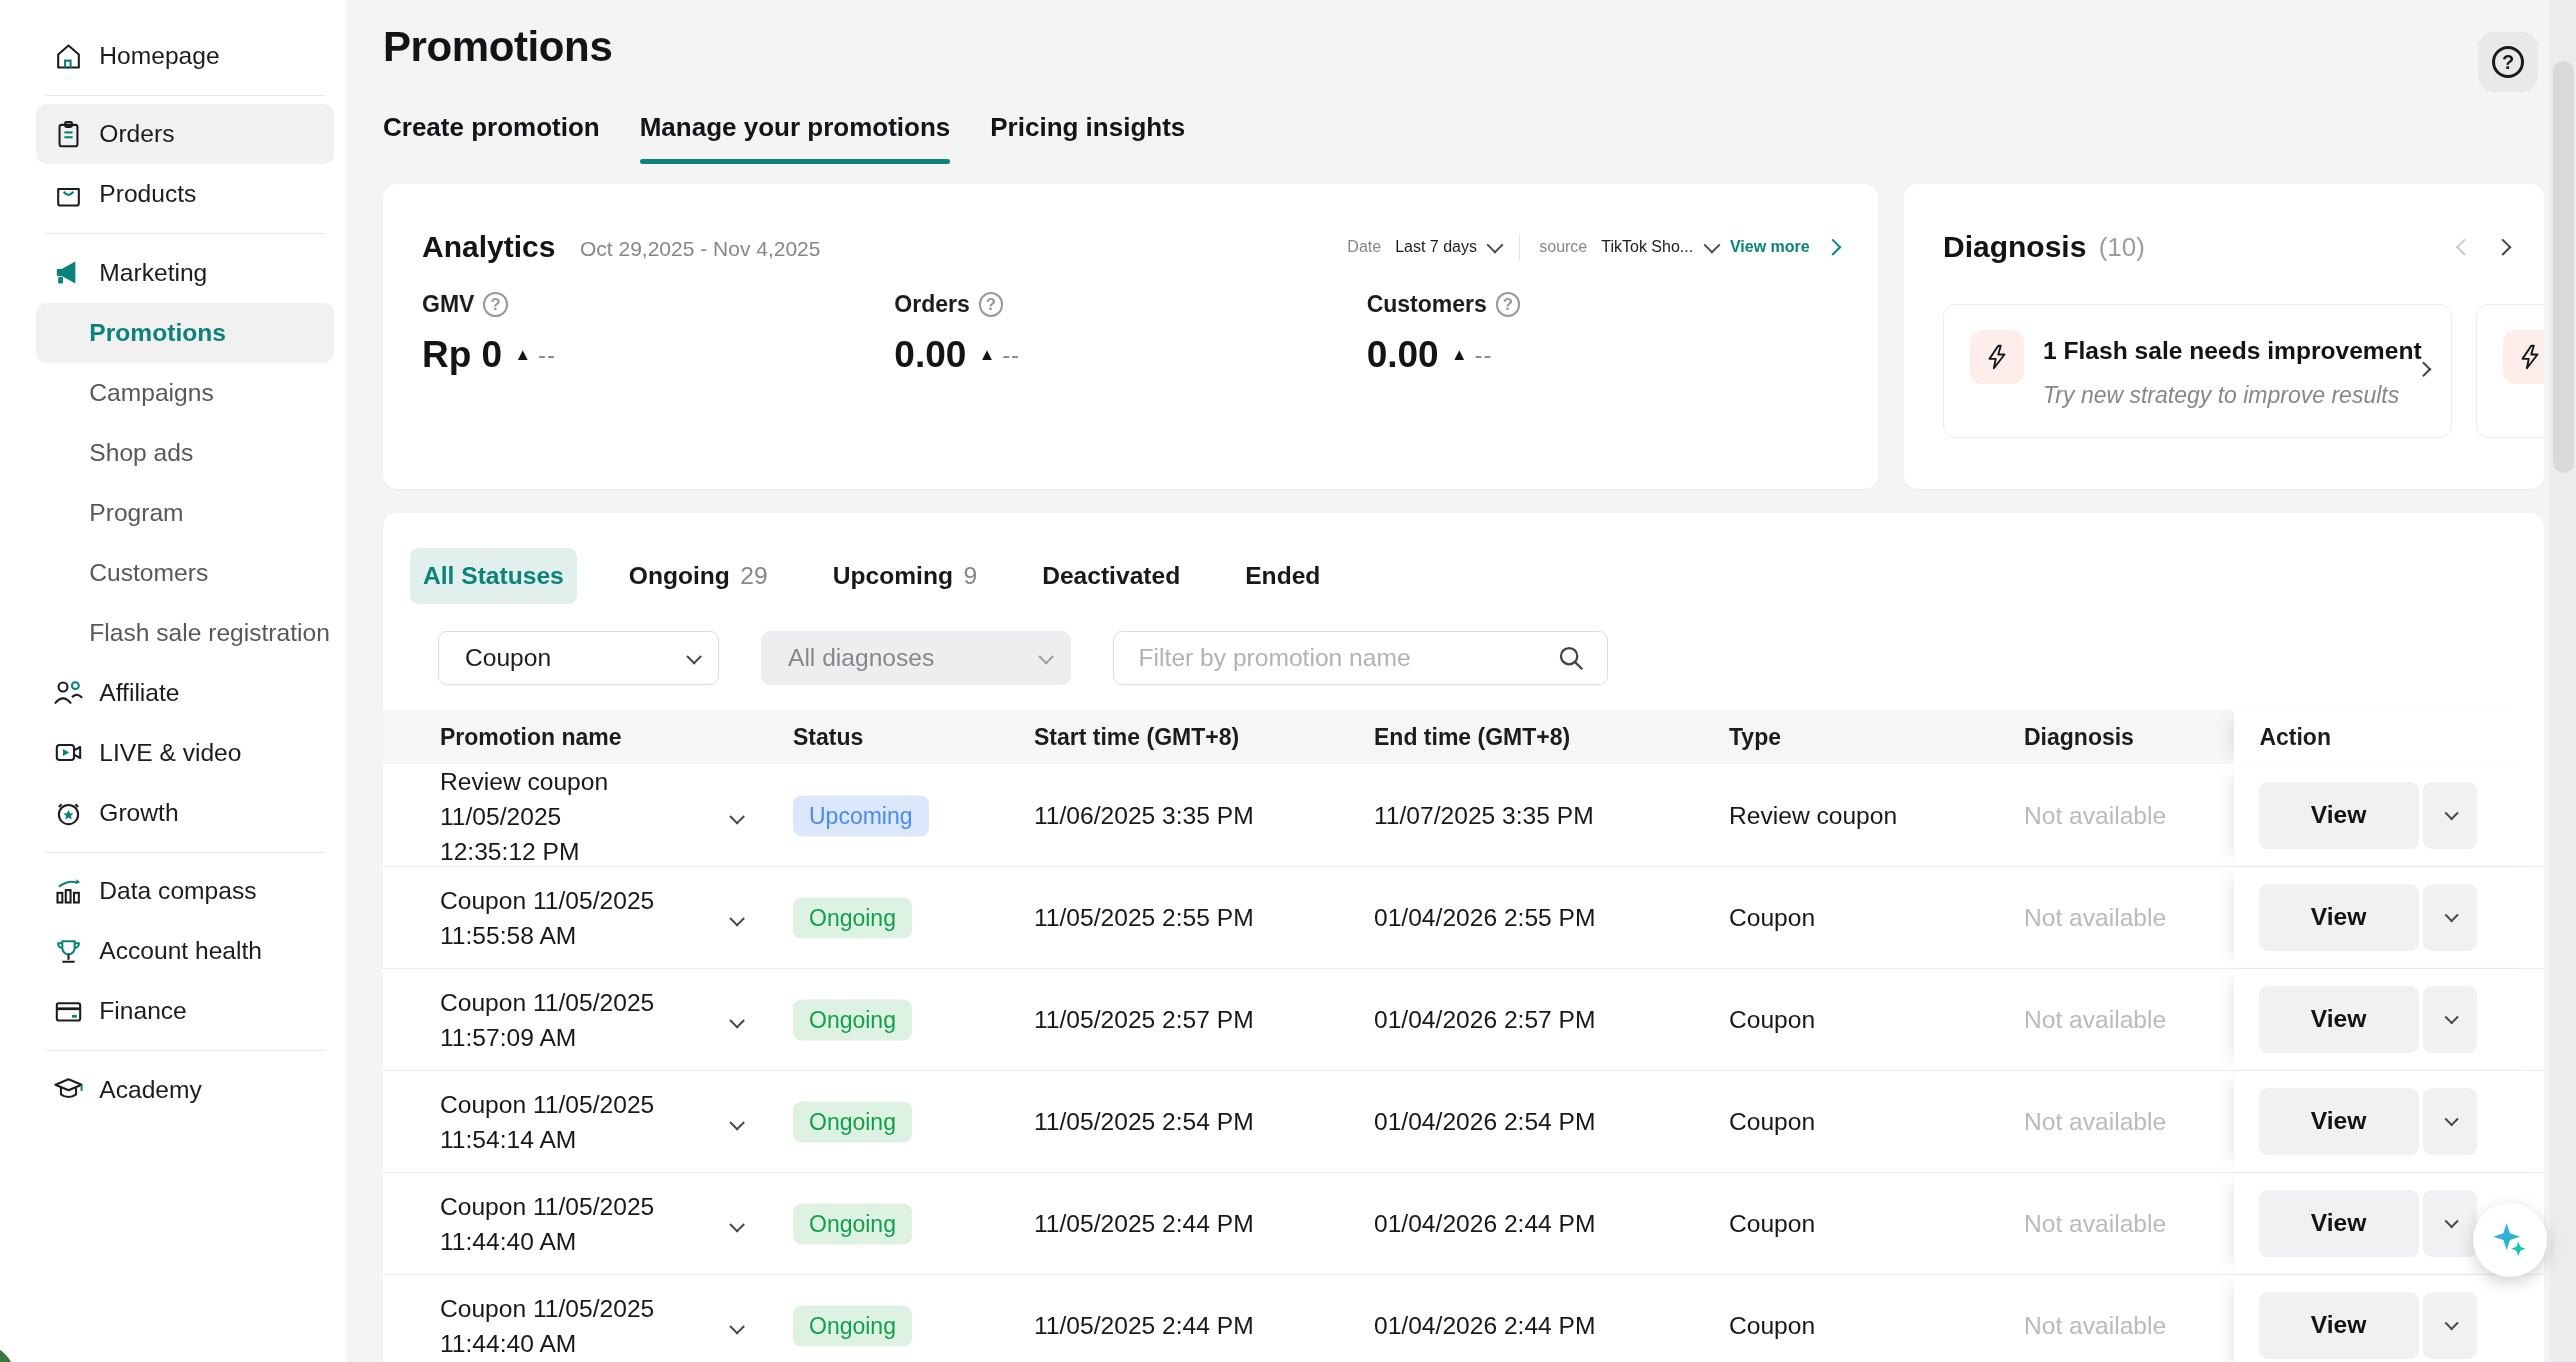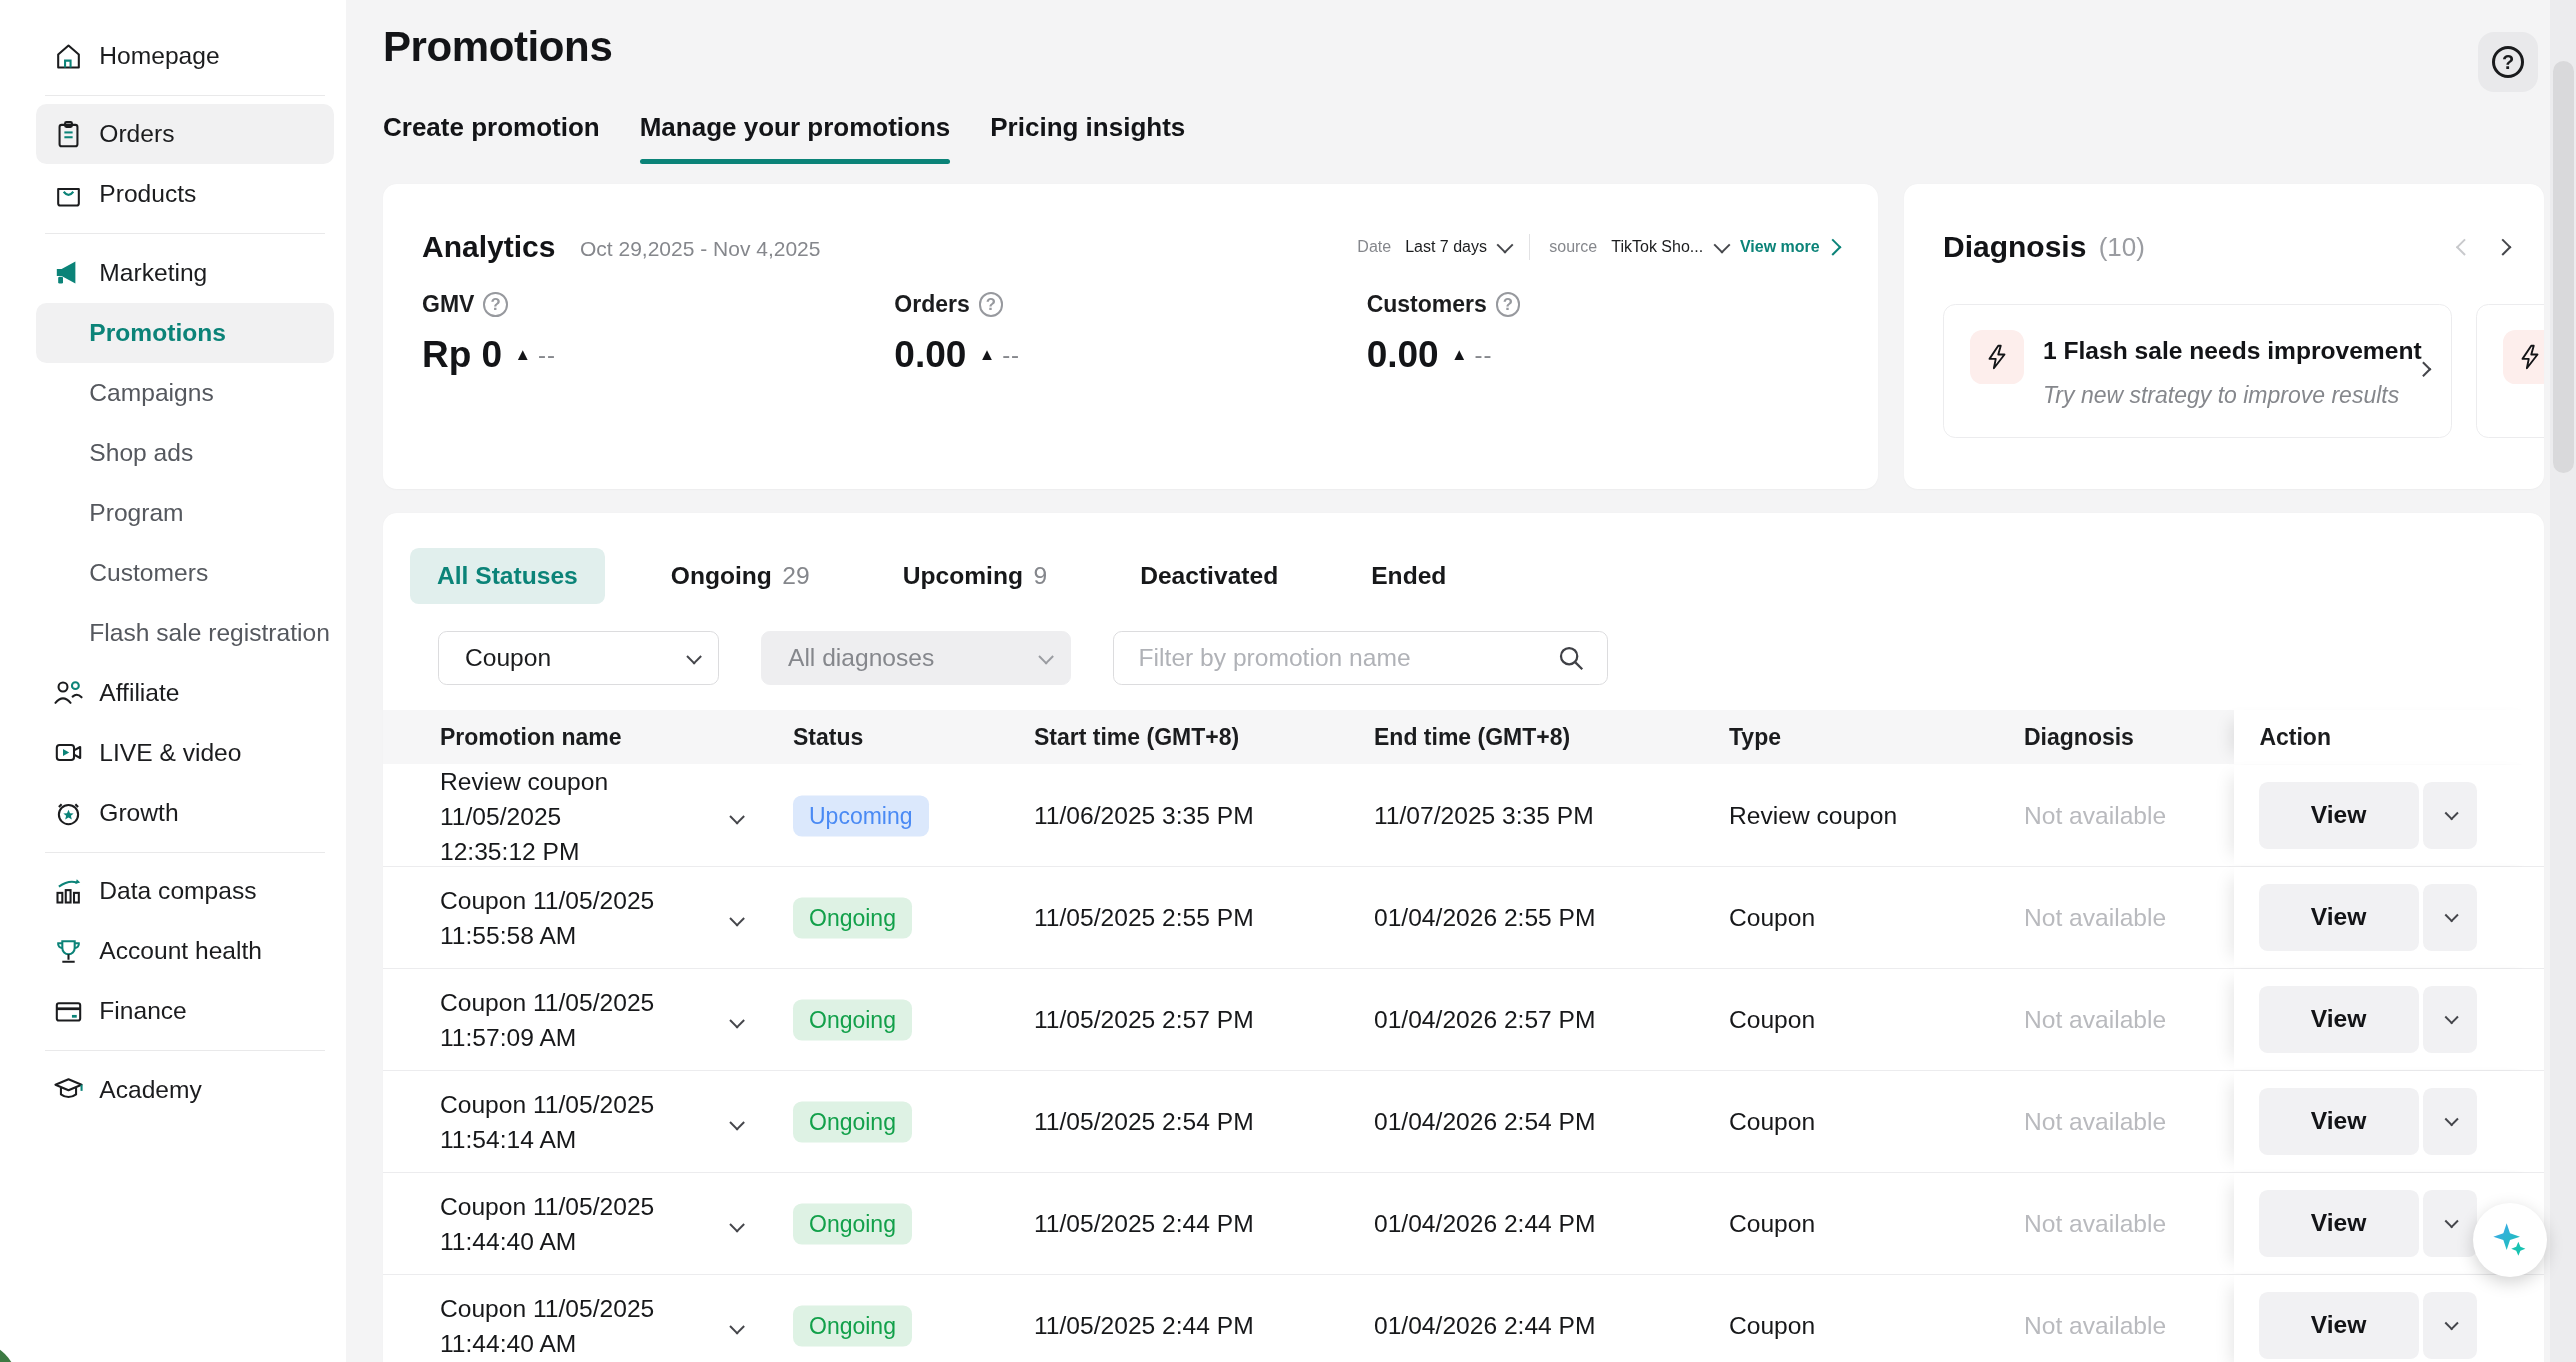--- a/index.html
+++ b/index.html
@@ -50,21 +50,21 @@
   .ana-controls { margin-left:auto; display:flex; align-items:center; gap:14px; font-size:16px; }
   .ctl-label { color:#85878c; }
   .ctl-value { color:#1b1c1e; display:flex; align-items:center; gap:10.5px; cursor:pointer; }
   .vdiv { width:0.9px; height:26px; background:#e2e2e4; margin:0 5.3px; }
   .chev { width:12.3px; height:12.3px; border-right:2.6px solid #45464b; border-bottom:2.6px solid #45464b; display:inline-block; }
   .chev.down { transform:rotate(45deg) translateY(-2.6px); }
   .chev.right { transform:rotate(-45deg); }
   .chev.left  { transform:rotate(135deg); }
   .chev.teal { border-color:var(--accent); }
   .chev.dis { border-color:#c8c9cc; }
-  .viewmore { color:var(--accent); font-weight:600; display:flex; align-items:center; gap:7px; cursor:pointer; }
+  .viewmore { color:var(--accent); font-weight:600; display:flex; align-items:center; gap:17px; cursor:pointer; }
 
   .metrics { position:absolute; left:39px; top:107px; right:39px; display:flex; }
   .metric { width:473px; }
   .m-label { display:flex; align-items:center; gap:8.8px; font-size:23px; font-weight:600; color:#1b1c1e; }
   .m-help { width:24.6px; height:24.6px; border:2.2px solid #97999e; border-radius:50%; color:#97999e; font-size:16.7px; font-weight:bold;
             display:flex; align-items:center; justify-content:center; }
   .m-value-row { margin-top:16px; display:flex; align-items:center; gap:7px; }
   .m-value { font-size:37px; font-weight:bold; color:#131417; }
   .m-up { font-size:16.7px; color:#131417; margin-left:5.3px; }
   .m-delta { font-size:24px; color:#85878c; letter-spacing:0.9px; }
@@ -77,21 +77,21 @@
   .diag-items { position:absolute; left:39px; top:120px; display:flex; gap:24px; }
   .diag-item { width:509px; height:134px; border:1.8px solid #ececee; border-radius:12.3px; position:relative; flex:0 0 509px; cursor:pointer; }
   .diag-icon-bg { position:absolute; left:26px; top:24.6px; width:54px; height:54px; background:#fdeeec; border-radius:12.3px;
                   display:flex; align-items:center; justify-content:center; }
   .diag-item-title { position:absolute; left:99px; top:32px; font-size:24.6px; font-weight:bold; color:#131417; }
   .diag-item-sub { position:absolute; left:99px; top:77px; font-size:23px; color:#85878c;font-style:italic; }
   .diag-item .chevwrap { position:absolute; right:23px; top:56px; }
 
   
   .status-tabs { position:absolute; left:27px; top:35px; display:flex; gap:39px; }
-  .schip { height:56px; padding:0 27px; border-radius:8.8px; display:flex; align-items:center; font-size:24.6px; font-weight:600;
+  .schip { height:56px; padding:0 13px; border-radius:8.8px; display:flex; align-items:center; font-size:24.6px; font-weight:600;
            color:#17181a; cursor:pointer; }
   .schip.selected { background:#e1efed; color:var(--accent); }
   .schip .cnt { font-weight:400; color:#85878c; margin-left:10.5px; }
 
   .filters { position:absolute; left:55px; top:118px; display:flex; gap:42px; }
   .select { width:281px; height:54px; border:1.8px solid #dcdcde; border-radius:8.8px; background:#fff;
             display:flex; align-items:center; padding:0 21px 0 26px; font-size:24.6px; color:#1b1c1e; cursor:pointer; }
   .select .chev { margin-left:auto; width:10.5px; height:10.5px; border-width:2.2px; }
   .select.disabled { width:310px; background:#eeeef0; border-color:#eeeef0; color:#85878c; }
   .searchbox { width:495px; height:54px; border:1.8px solid #dcdcde; border-radius:8.8px; background:#fff;

